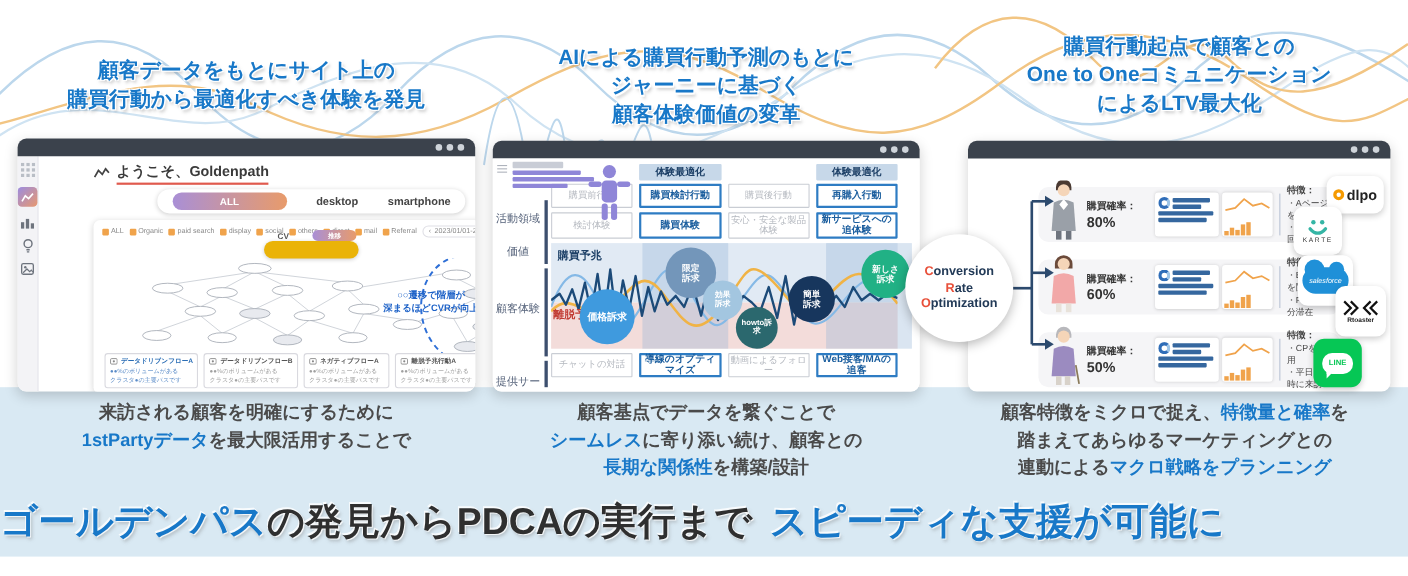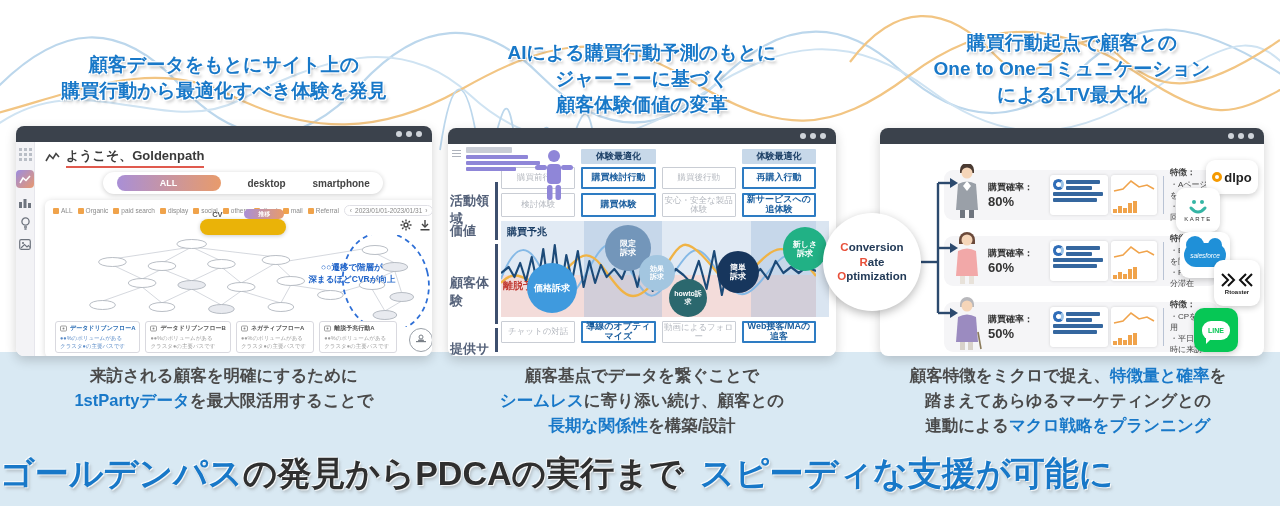--- a/index.html
+++ b/index.html
@@ -21,21 +21,21 @@
   .hd-right{left:872px;width:400px;top:30px;}
 
   
   .win{position:absolute;background:#fff;border-radius:8px;box-shadow:0 4px 12px rgba(0,0,0,.18);z-index:2;}
   .win-bar{height:16px;background:#3b424c;border-radius:8px 8px 0 0;position:relative;}
   .dots{position:absolute;right:10px;top:5px;display:flex;gap:4px;}
   .dot{width:6px;height:6px;border-radius:50%;background:#cfd4da;}
 
   
   .win-left{left:16px;top:126px;width:416px;height:230px;}
-  .lw-body{display:flex;height:214px;overflow:hidden;border-radius:0 0 8px 8px;}
+  .lw-body{display:flex;height:214px;overflow:hidden;border-radius:0 0 8px 8px;gap:40px;}
   .lw-side{width:30px;background:#f3f3f6;border-right:1px solid #e6e6ec;display:flex;flex-direction:column;align-items:center;padding-top:6px;gap:9px;}
   .side-tile{width:18px;height:18px;border-radius:4px;background:linear-gradient(135deg,#9b8ce0,#e8986f);display:flex;align-items:center;justify-content:center;}
   .lw-content{flex:1;position:relative;padding:5px 10px 4px 10px;}
   .welcome{display:flex;align-items:center;gap:6px;font-size:13px;font-weight:800;color:#3a3a3a;}
   .welcome .uline{border-bottom:2px solid #e05a4e;padding-bottom:1px;}
   .device-pill{margin:4px auto 0;width:280px;height:22px;background:#fff;border-radius:12px;box-shadow:0 1px 5px rgba(0,0,0,.2);display:flex;align-items:center;justify-content:space-around;font-size:10px;font-weight:700;color:#444;}
   .all-pill{width:104px;height:16px;border-radius:9px;background:linear-gradient(90deg,#a98fd6,#e89b6b);color:#fff;font-size:9px;display:flex;align-items:center;justify-content:center;}
   .panel{margin-top:6px;border-radius:6px;box-shadow:0 1px 6px rgba(0,0,0,.16);padding:5px 8px 4px;height:158px;position:relative;background:#fff;}
   .filters{display:flex;align-items:center;gap:5px;font-size:6.5px;color:#8a8a8a;}
   .chk{width:6px;height:6px;border-radius:1px;background:#f0a34b;flex:none;display:inline-block;margin-right:2px;vertical-align:middle;}
@@ -57,21 +57,21 @@
 
   
   .win-mid{left:448px;top:128px;width:388px;height:228px;}
   .mw-body{position:relative;height:212px;border-radius:0 0 8px 8px;overflow:hidden;background:#fff;}
   .persona{position:absolute;left:4px;top:3px;z-index:3;}
   .p-chip{width:46px;height:6px;background:#c9cdd6;border-radius:1px;margin-left:14px;}
   .p-bars{margin-left:14px;margin-top:2px;}
   .p-bars div{height:4px;background:#8f86d8;border-radius:1px;margin-top:2px;}
   .burger div{width:9px;height:1.5px;background:#aeb3bc;margin-top:1.5px;}
   .burger{position:absolute;left:0;top:1px;}
-  .row-label{position:absolute;width:42px;text-align:left;font-size:13px;font-weight:700;color:#55627a;z-index:2;}
+  .row-label{position:absolute;width:42px;text-align:center;font-size:10px;font-weight:400;color:#55627a;z-index:2;}
   .vbar{position:absolute;left:47px;width:2.5px;background:#3d4f6e;z-index:2;}
   .mgrid{position:absolute;left:53px;right:20px;top:5px;}
   .grow{display:grid;grid-template-columns:repeat(4,1fr);gap:0 6px;}
   .opt-h{height:15px;background:#c7d8e9;color:#1c3f66;font-size:9px;font-weight:800;display:flex;align-items:center;justify-content:center;border-radius:1px;}
   .cell{background:#fff;border:1px solid #c9cdd4;color:#b4b8bf;font-size:8.5px;display:flex;align-items:center;justify-content:center;text-align:center;border-radius:1px;line-height:1.1;padding:1px;}
   .cell.on{border:2px solid #2e7cc3;color:#1b5e9e;font-weight:800;font-size:9px;}
   .r1 .cell{height:22px;margin-top:3px;}
   .r2 .cell{height:24px;margin-top:4px;}
   .svc .cell{height:22px;}
   .chart{margin-top:4px;height:96px;position:relative;}

